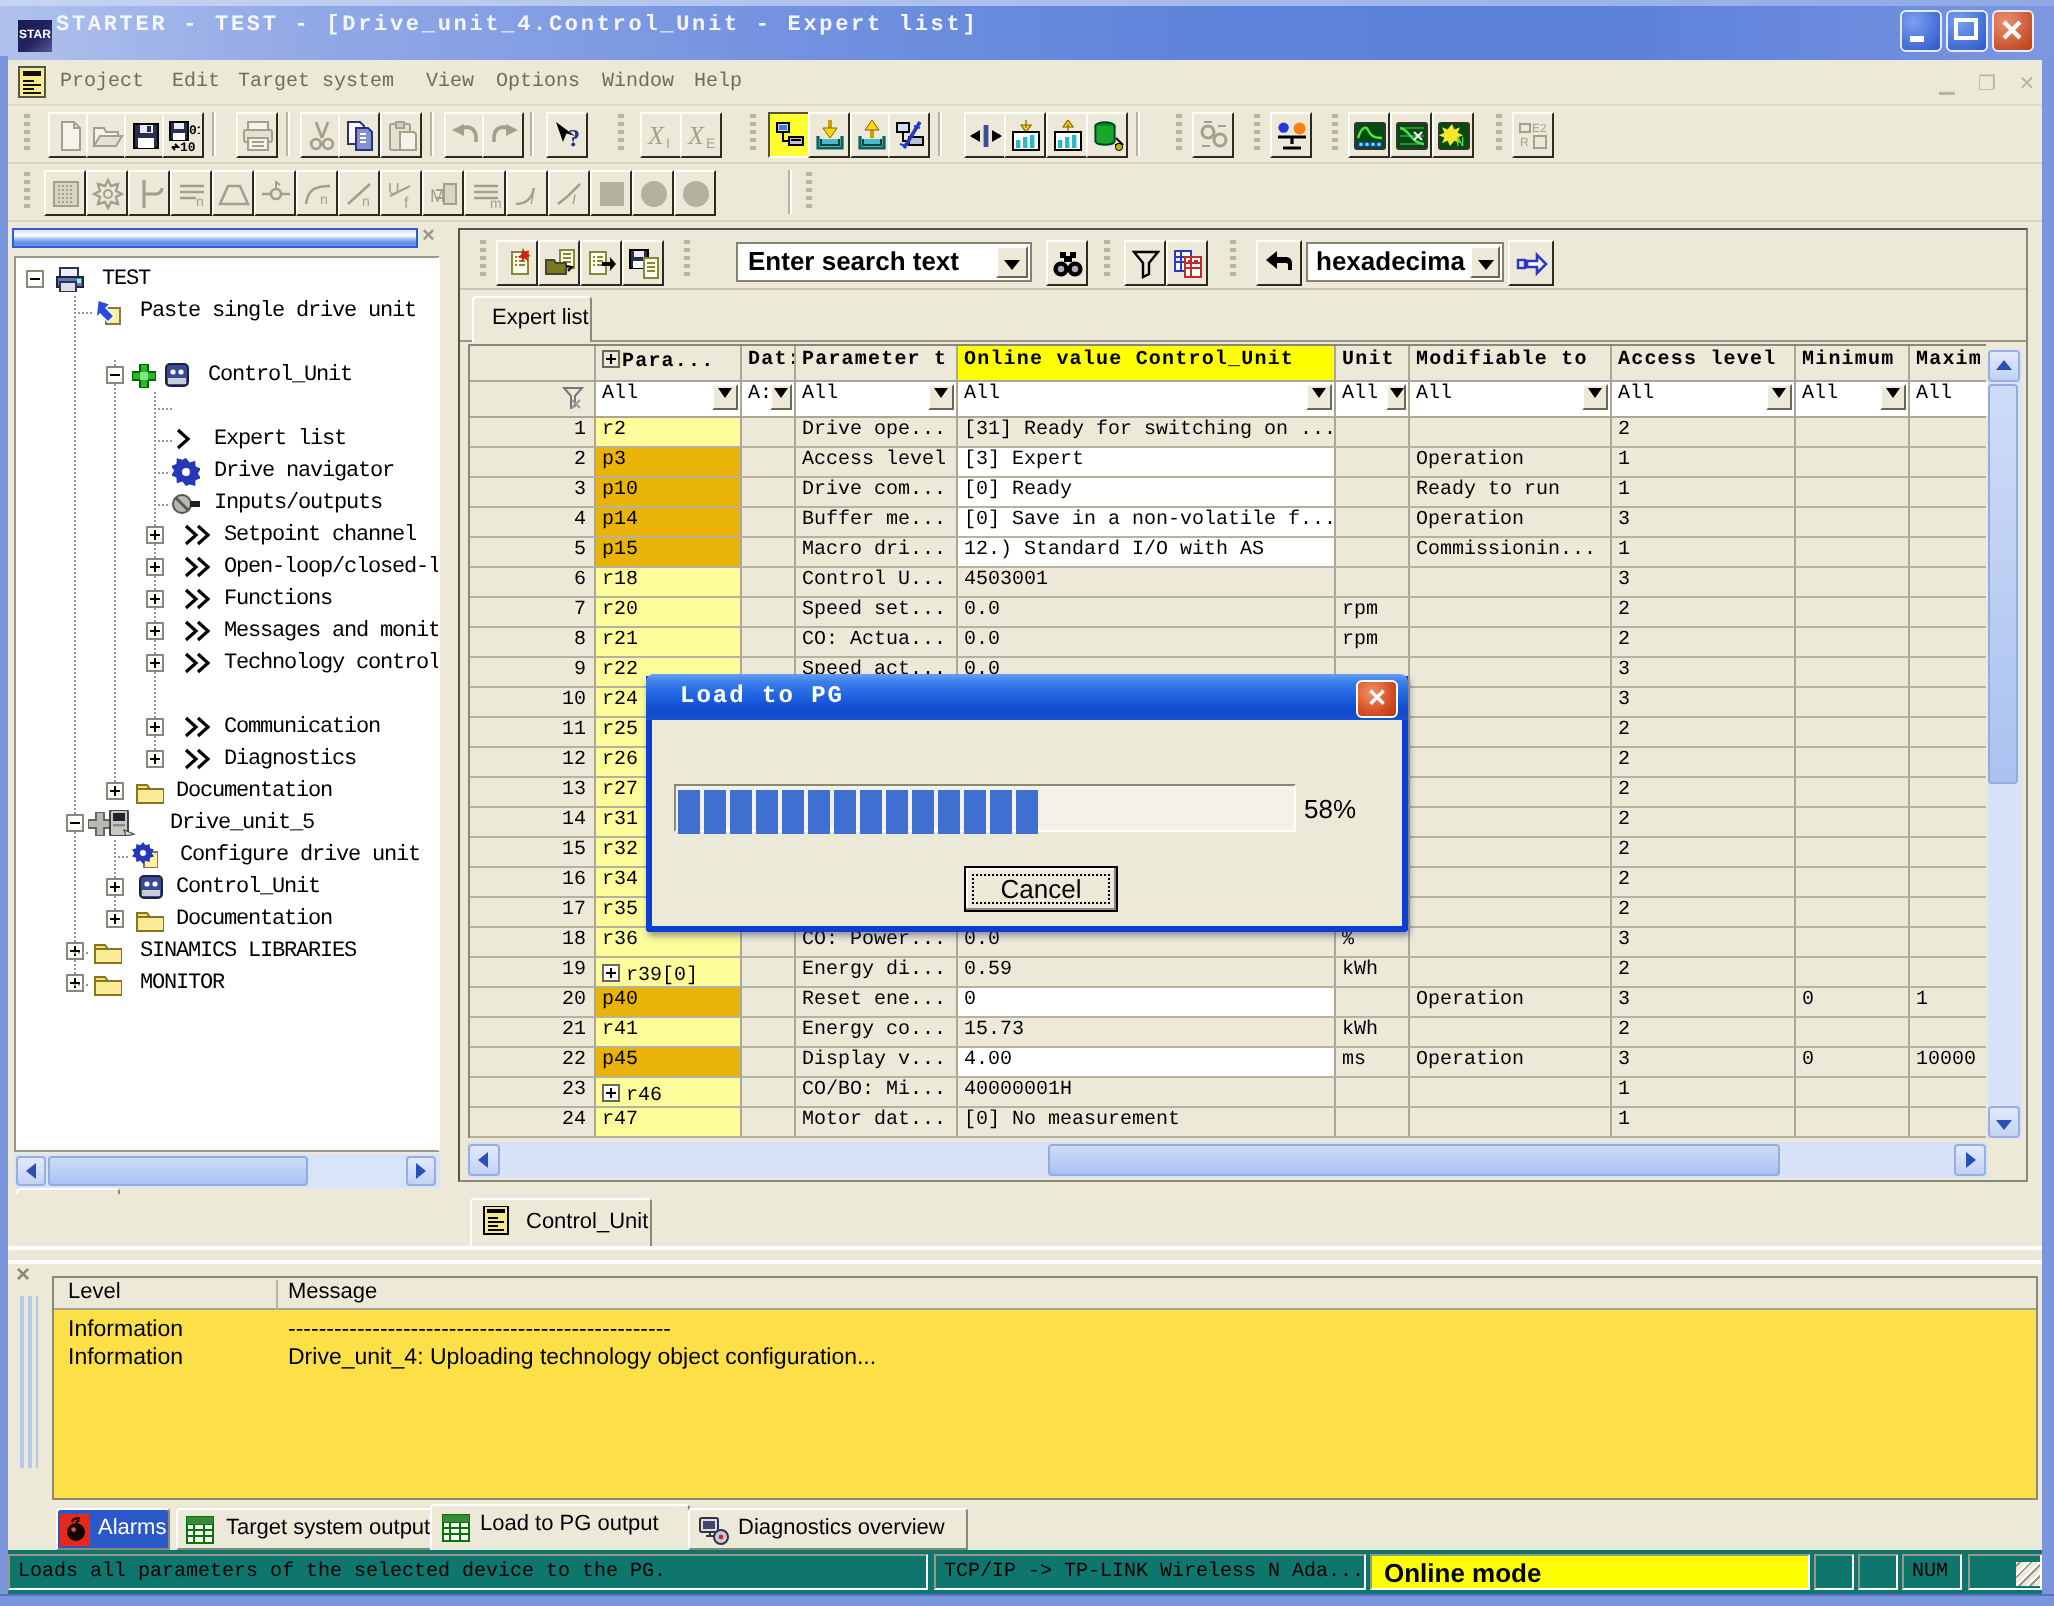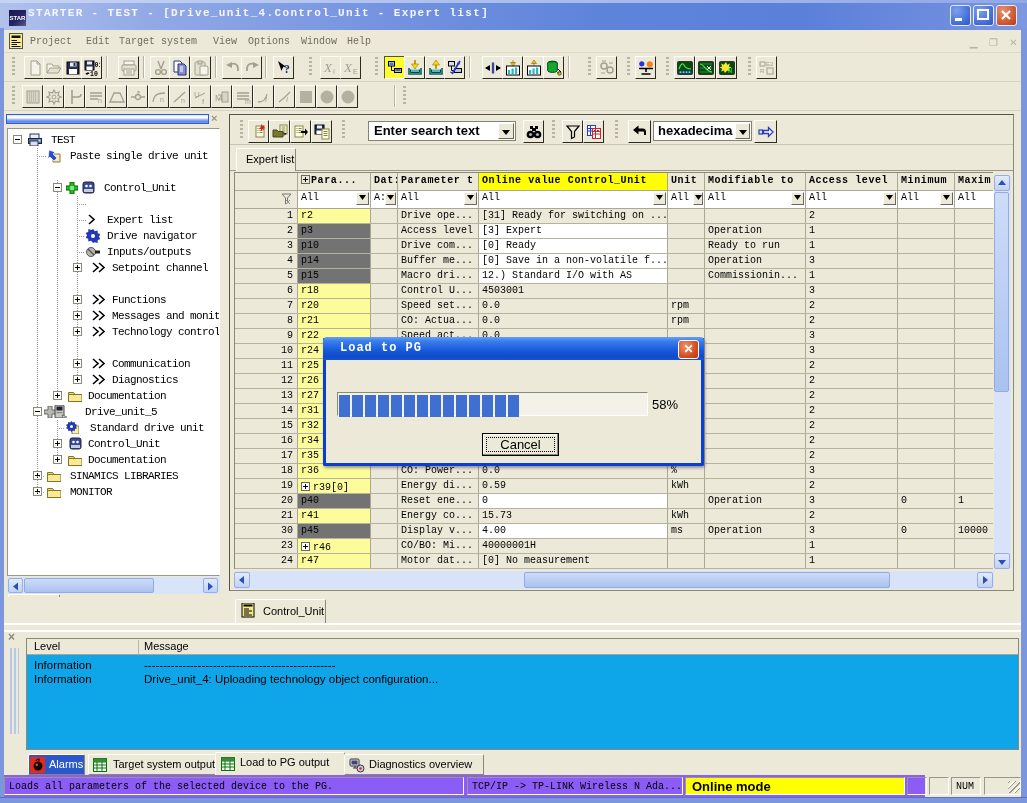--- a/index.html
+++ b/index.html
@@ -47,39 +47,39 @@
 
 #tbl{position:absolute;left:4px;top:57px;width:759px;border-top:1px solid #8a8878;border-left:1px solid #8a8878;background:#ece9d8}
 .hr{display:flex;height:18px;border-bottom:1px solid #aaa795;font-weight:bold;font-size:10px;font-family:"Liberation Mono",monospace;letter-spacing:0.6px}
 .fr{display:flex;height:18px;border-bottom:1px solid #aaa795;font-size:10px;font-family:"Liberation Mono",monospace}
 .tr{display:flex;height:15px;border-bottom:1px solid #b5b2a0;font-size:10px;font-family:"Liberation Mono",monospace}
 .tr>div,.hr>div,.fr>div{border-right:1px solid #aaa795;overflow:hidden;white-space:nowrap;flex:none;padding:1px 0 0 3px;position:relative}
 .c0{width:63px;text-align:right;padding-right:4px!important;padding-left:0!important}
 .c1{width:73px}.c2{width:27px}.c3{width:81px}.c4{width:189px}.c5{width:37px}
 .c6{width:101px}.c7{width:92px}.c8{width:57px}.c9{width:39px;border-right:none!important}
 .hr>div{padding-top:2px}
-.yel{background:#fcfc9a}.grn{background:#737373}.wht{background:#fff}
+.yel{background:#fcfc9a}.grn{background:#eab308}.wht{background:#fff}
 .fc{background:#fff}
 .da{position:absolute;right:1px;top:1px;width:13px;height:13px;background:#ece9d8;border:1px solid;border-color:#fff #6a6858 #6a6858 #fff;text-align:center;line-height:11px;padding:0!important}
 .da svg{vertical-align:1px}
 
 .sb{position:absolute;background:#d8e2f8}
 .sbtn{position:absolute;width:16px;height:16px;background:linear-gradient(180deg,#e2eafc,#c2d2f4);border:1px solid #98aee0;border-radius:2px;text-align:center;padding:0}
 .sthumb{position:absolute;background:linear-gradient(180deg,#cedcf8,#aac2f0);border:1px solid #94acdc;border-radius:2px}
 
 #cutabbar{left:4px;top:597px;width:1017px;height:28px;background:#ece9d8;border-bottom:2px solid #fff}
 #cutab{position:absolute;left:231px;top:2px;width:91px;height:24px;background:#ece9d8;border:1px solid #8a8878;border-top-color:#fff;border-left-color:#fff;border-bottom:none;border-radius:2px 2px 0 0;font-size:11px;padding:5px 0 0 27px}
 #pblocks{position:absolute;left:13px;top:57px;width:308px;height:22px;display:flex;gap:2px}
 #pblocks i{width:11px;height:22px;background:#3f6fd0;flex:none}
 
-#status{left:4px;top:775px;width:921px;height:22px;background:#8b5cf6}
+#status{left:4px;top:775px;width:1017px;height:22px;background:#0f766e}
 .sbox{position:absolute;top:2px;height:18px;border:1px solid;border-color:#9a9788 #fff #fff #9a9788;font-size:10px;font-family:"Liberation Mono",monospace;padding:3px 0 0 4px;white-space:nowrap;overflow:hidden}
 
 #bpanel{left:4px;top:630px;width:1017px;height:145px;background:#ece9d8;border-top:2px solid #fff}
-#blist{position:absolute;left:22px;top:6px;width:993px;height:112px;background:#0ea5e9;border:1px solid #8a8878}
+#blist{position:absolute;left:22px;top:6px;width:993px;height:112px;background:#fde047;border:1px solid #8a8878}
 .btab{position:absolute;top:122px;height:21px;background:#ece9d8;border:1px solid #8a8878;border-top-color:#fff;border-left-color:#fff;font-size:11px;padding:3px 6px 0 24px;white-space:nowrap;border-radius:2px 2px 0 0}
 
 #dlg{left:323px;top:338px;width:381px;height:128px;background:#ece9d8;border:3px solid #0b3fd2;border-top:none;border-radius:0 0 2px 2px;box-shadow:1px 2px 3px rgba(40,40,90,.45)}
 #dtitle{position:absolute;left:-3px;top:-1px;width:381px;height:23px;background:linear-gradient(180deg,#66a0f4 0%,#3a7eec 18%,#1a5cdc 55%,#0f4aca 85%,#1554d4 100%);border-radius:4px 4px 0 0;color:#fff;font-weight:bold;font-size:12px;letter-spacing:1px;font-family:"Liberation Mono",monospace;padding:4px 0 0 17px}
 #dx{position:absolute;left:352px;top:2px;width:21px;height:19px;border-radius:3px;border:1px solid #fff;background:radial-gradient(circle at 35% 30%,#f0926a,#d64e22 60%,#b03a10);color:#fff;font-weight:bold;font-size:12px;text-align:center;line-height:17px}
 #pbar{position:absolute;left:11px;top:54px;width:311px;height:24px;border:1px solid #8a8878;border-bottom-color:#fff;border-right-color:#fff;background:#f4f2e8}
 #pct{position:absolute;left:326px;top:59px;font-size:13px}
 #cancel{position:absolute;left:156px;top:95px;width:77px;height:23px;background:#ece9d8;border:1px solid #000;box-shadow:inset -1px -1px 0 #8a8878,inset 1px 1px 0 #fff;font-size:13px;text-align:center;padding-top:3px}
 #cancel i{position:absolute;left:3px;top:3px;right:3px;bottom:3px;border:1px dotted #000}
 </style></head>
@@ -505,20 +505,31 @@
         <i class="tog" style="left:65px;top:3px">
           <svg width="7" height="7" style="position:absolute;left:0;top:0">
             <path d="M1 3.5h5M3.5 1v5" stroke="#000"></path>
           </svg>
         </i>
         <svg style="position:absolute;left:84px;top:2px" width="14" height="11">
           <path d="M1 1l5 4.5L1 10M7 1l5 4.5L7 10" fill="none" stroke="#000" stroke-width="1.6"></path>
         </svg>
         <span style="position:absolute;left:104px;top:2px">Setpoint channel</span>
       </div>
+<div class="trow" style="top:147px;width:100%">
+        <i class="tog" style="left:65px;top:3px">
+          <svg width="7" height="7" style="position:absolute;left:0;top:0">
+            <path d="M1 3.5h5M3.5 1v5" stroke="#000"></path>
+          </svg>
+        </i>
+        <svg style="position:absolute;left:84px;top:2px" width="14" height="11">
+          <path d="M1 1l5 4.5L1 10M7 1l5 4.5L7 10" fill="none" stroke="#000" stroke-width="1.6"></path>
+        </svg>
+        <span style="position:absolute;left:104px;top:2px">Open-loop/closed-l</span>
+      </div>
 <div class="trow" style="top:163px;width:100%">
         <i class="tog" style="left:65px;top:3px">
           <svg width="7" height="7" style="position:absolute;left:0;top:0">
             <path d="M1 3.5h5M3.5 1v5" stroke="#000"></path>
           </svg>
         </i>
         <svg style="position:absolute;left:84px;top:2px" width="14" height="11">
           <path d="M1 1l5 4.5L1 10M7 1l5 4.5L7 10" fill="none" stroke="#000" stroke-width="1.6"></path>
         </svg>
         <span style="position:absolute;left:104px;top:2px">Functions</span>
@@ -595,21 +606,21 @@
           <path d="M8 10l5 2-4 1z" fill="#ddd" stroke="#444" stroke-width="0.6"></path>
         </svg>
         <span style="position:absolute;left:77px;top:2px">Drive_unit_5</span>
       </div>
 <div class="trow" style="top:291px;width:100%">
         <svg style="position:absolute;left:58px;top:1px" width="13" height="13">
           <rect x="6" y="5" width="7" height="8" fill="#f8f0a0" stroke="#875"></rect>
           <path d="M5.5 0l1.3 1.6 2-.6.2 2.1 2 .7-1.2 1.7 1.2 1.7-2 .7-.2 2.1-2-.6L5.5 11 4.2 9.4l-2 .6L2 7.9 0 7.2l1.2-1.7L0 3.8l2-.7.2-2.1 2 .6z" fill="#2438b8"></path>
           <circle cx="5.5" cy="5.5" r="1.5" fill="#fff"></circle>
         </svg>
-        <span style="position:absolute;left:82px;top:2px">Standard drive unit</span>
+        <span style="position:absolute;left:82px;top:2px">Configure drive unit</span>
       </div>
 <div class="trow" style="top:307px;width:100%">
         <i class="tog" style="left:45px;top:3px">
           <svg width="7" height="7" style="position:absolute;left:0;top:0">
             <path d="M1 3.5h5M3.5 1v5" stroke="#000"></path>
           </svg>
         </i>
         <svg style="position:absolute;left:61px;top:1px" width="13" height="13">
           <rect x="1" y="1" width="11" height="11" rx="2" fill="#3a4a9a" stroke="#223"></rect>
           <rect x="2" y="8" width="9" height="3" fill="#c8ccd8"></rect>
@@ -1051,21 +1062,21 @@
           <div class="c2"></div>
           <div class="c3">Energy co...</div>
           <div class="c4">15.73</div>
           <div class="c5">kWh</div>
           <div class="c6"></div>
           <div class="c7">2</div>
           <div class="c8"></div>
           <div class="c9"></div>
         </div>
 <div class="tr">
-          <div class="c0">30</div>
+          <div class="c0">22</div>
           <div class="c1 grn">p45</div>
           <div class="c2"></div>
           <div class="c3">Display v...</div>
           <div class="c4 wht">4.00</div>
           <div class="c5">ms</div>
           <div class="c6">Operation</div>
           <div class="c7">3</div>
           <div class="c8">0</div>
           <div class="c9">10000</div>
         </div>

